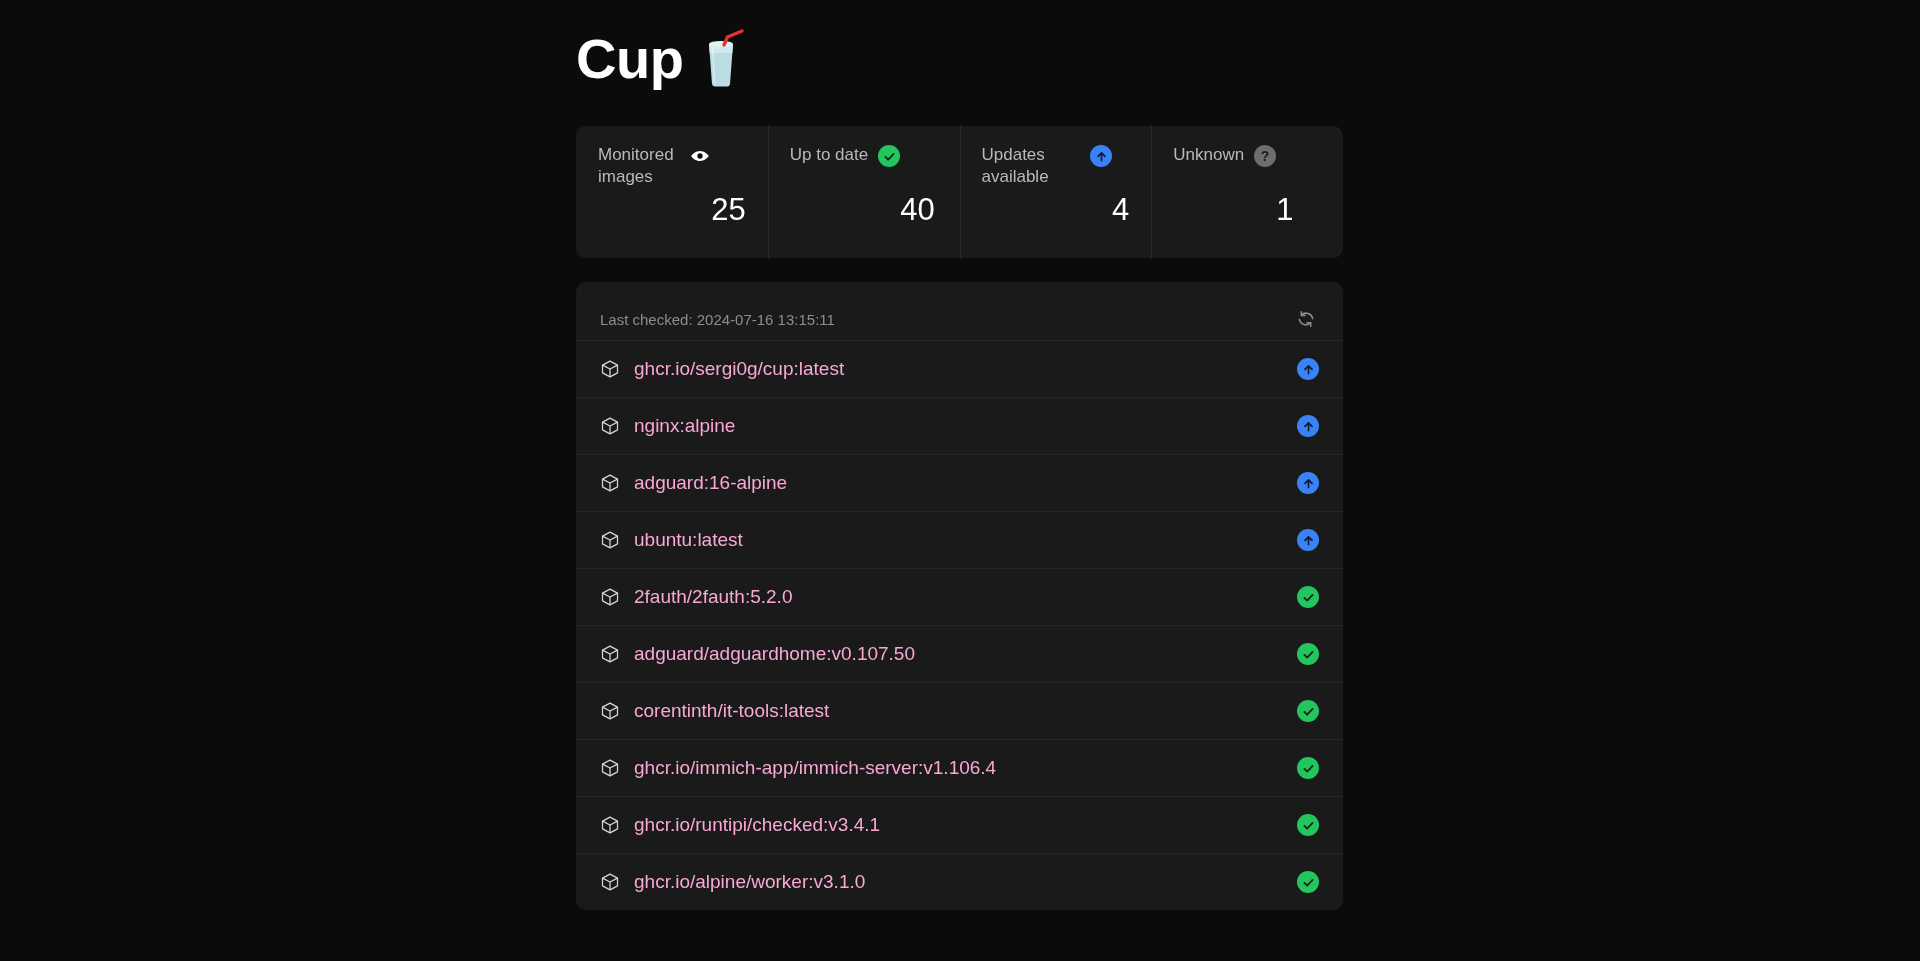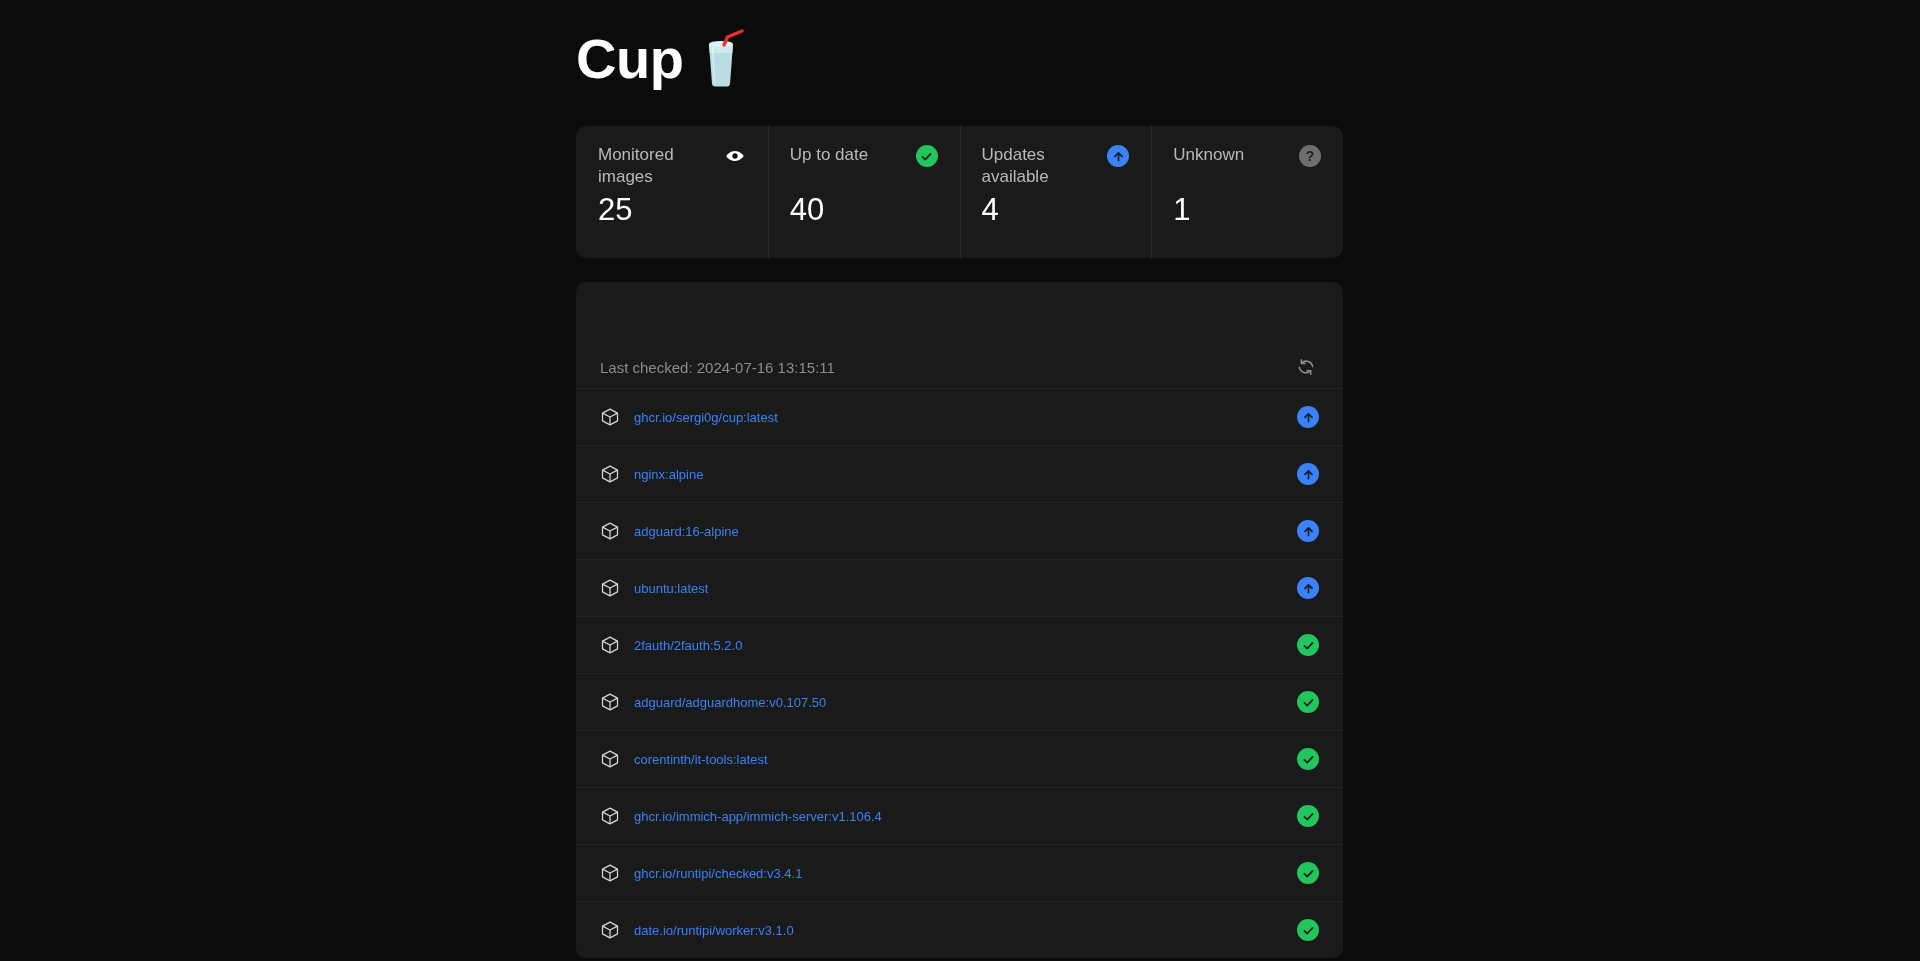--- a/index.html
+++ b/index.html
@@ -61,21 +61,21 @@
     border-radius: 10px;
     display: flex;
     overflow: hidden;
   }
 
   .stat {
     flex: 1 1 0;
     position: relative;
     padding: 18px 22px 0 22px;
     display: flex;
-    flex-direction: column;
+    flex-direction: row;
   }
 
   .stat + .stat::before {
     content: "";
     position: absolute;
     left: 0;
     top: 0;
     bottom: 0;
     width: 1px;
     background: #2b2b2b;
@@ -140,21 +140,20 @@
     border-radius: 10px;
     overflow: hidden;
   }
 
   .panel-head {
     height: 58px;
     display: flex;
     align-items: center;
     justify-content: space-between;
     padding: 16px 24px 0 24px;
-    margin-top: 48px;
   }
 
   .last-checked {
     font-size: 15px;
     color: #8d8d8d;
   }
 
   .refresh-btn {
     width: 26px;
     height: 26px;
@@ -175,22 +174,22 @@
   }
 
   .box-icon {
     width: 20px;
     height: 20px;
     flex: 0 0 auto;
     display: block;
   }
 
   .row-name {
-    font-size: 13px;
-    color: #3b82f6;
+    font-size: 19px;
+    color: #f9a8d4;
     flex: 1 1 auto;
     white-space: nowrap;
     overflow: hidden;
     text-overflow: ellipsis;
   }
 
   .row-badge {
     width: 22px;
     height: 22px;
     border-radius: 50%;
@@ -418,21 +417,21 @@
           </span>
         </div>
         <div class="row">
           <span>
             <svg class="box-icon" viewBox="0 0 24 24">
               <path d="M12 2.6 L21 7.3 L21 16.7 L12 21.4 L3 16.7 L3 7.3 Z" fill="none" stroke="#d6d6d6" stroke-width="1.5" stroke-linejoin="round"></path>
               <path d="M3 7.3 L12 12 L21 7.3" fill="none" stroke="#d6d6d6" stroke-width="1.5" stroke-linejoin="round"></path>
               <path d="M12 12 L12 21.4" fill="none" stroke="#d6d6d6" stroke-width="1.5" stroke-linejoin="round"></path>
             </svg>
           </span>
-          <span class="row-name">date.io/runtipi/worker:v3.1.0</span>
+          <span class="row-name">ghcr.io/alpine/worker:v3.1.0</span>
           <span class="row-badge badge-green">
             <svg width="13" height="13" viewBox="0 0 24 24">
               <path d="M4.5 12.6 L9.6 17.6 L19.5 7.2" stroke="#0f2a18" stroke-width="3.4" fill="none" stroke-linecap="round" stroke-linejoin="round"></path>
             </svg>
           </span>
         </div>
       </div>
 
   </div>
 

